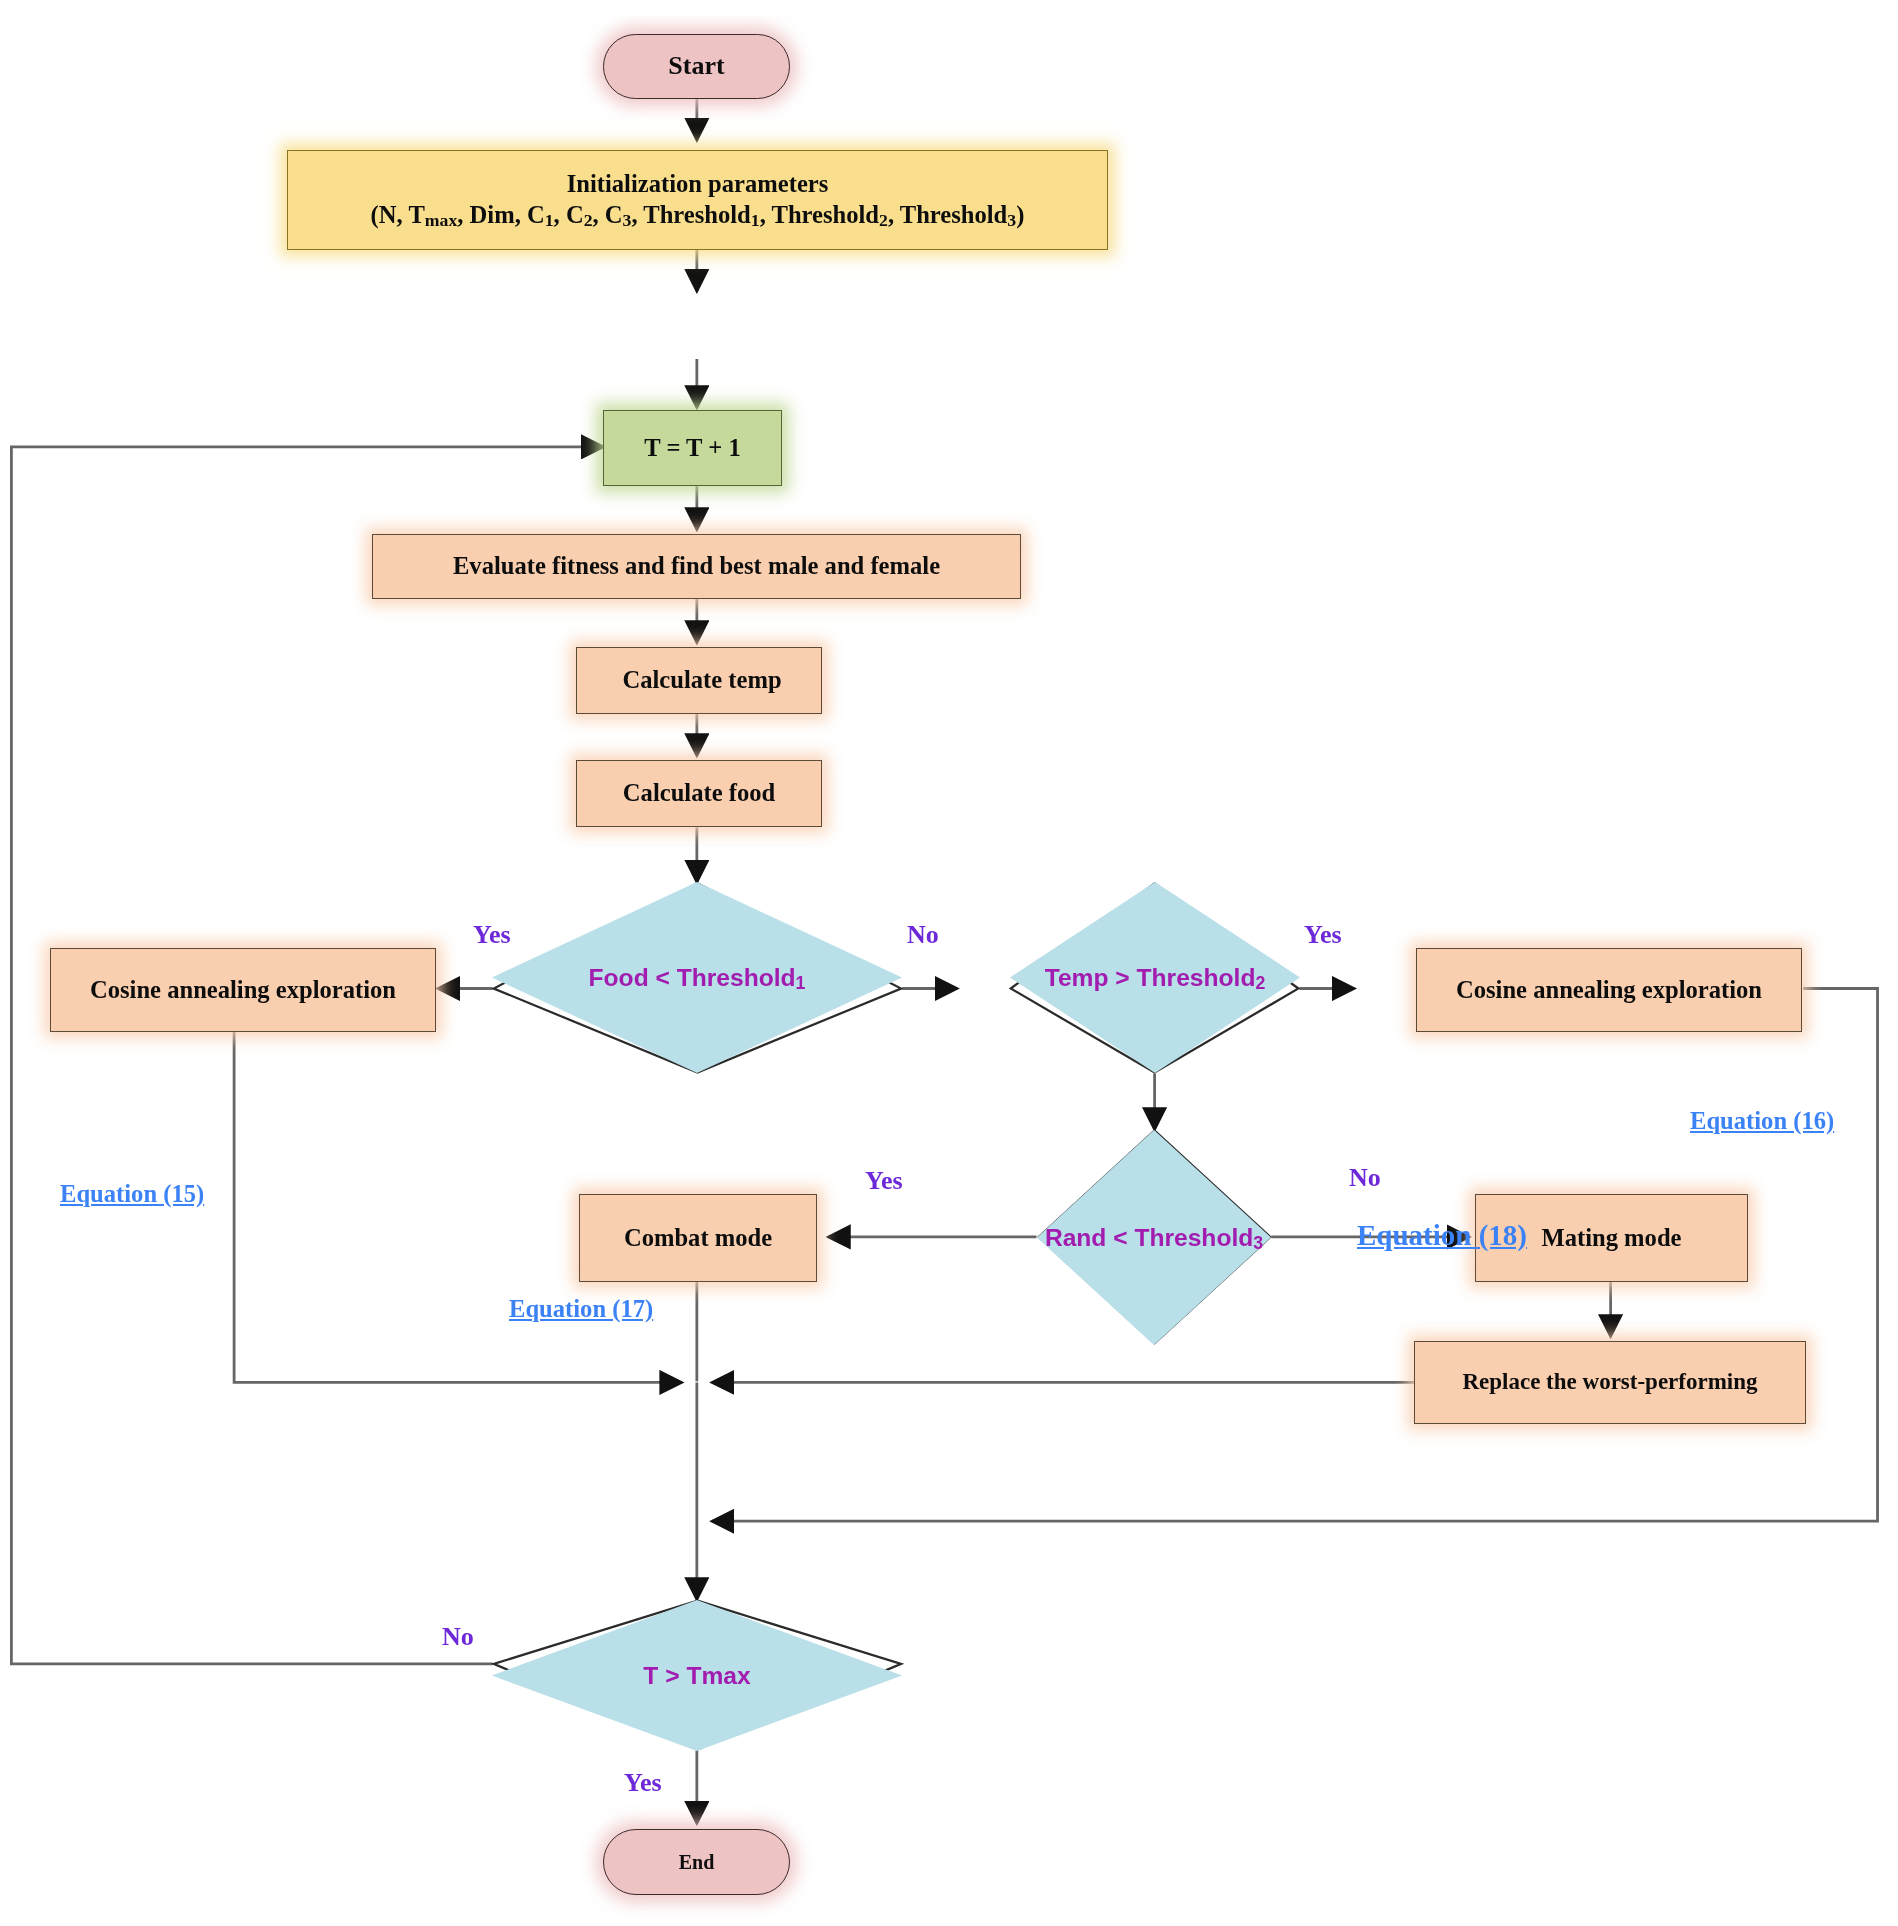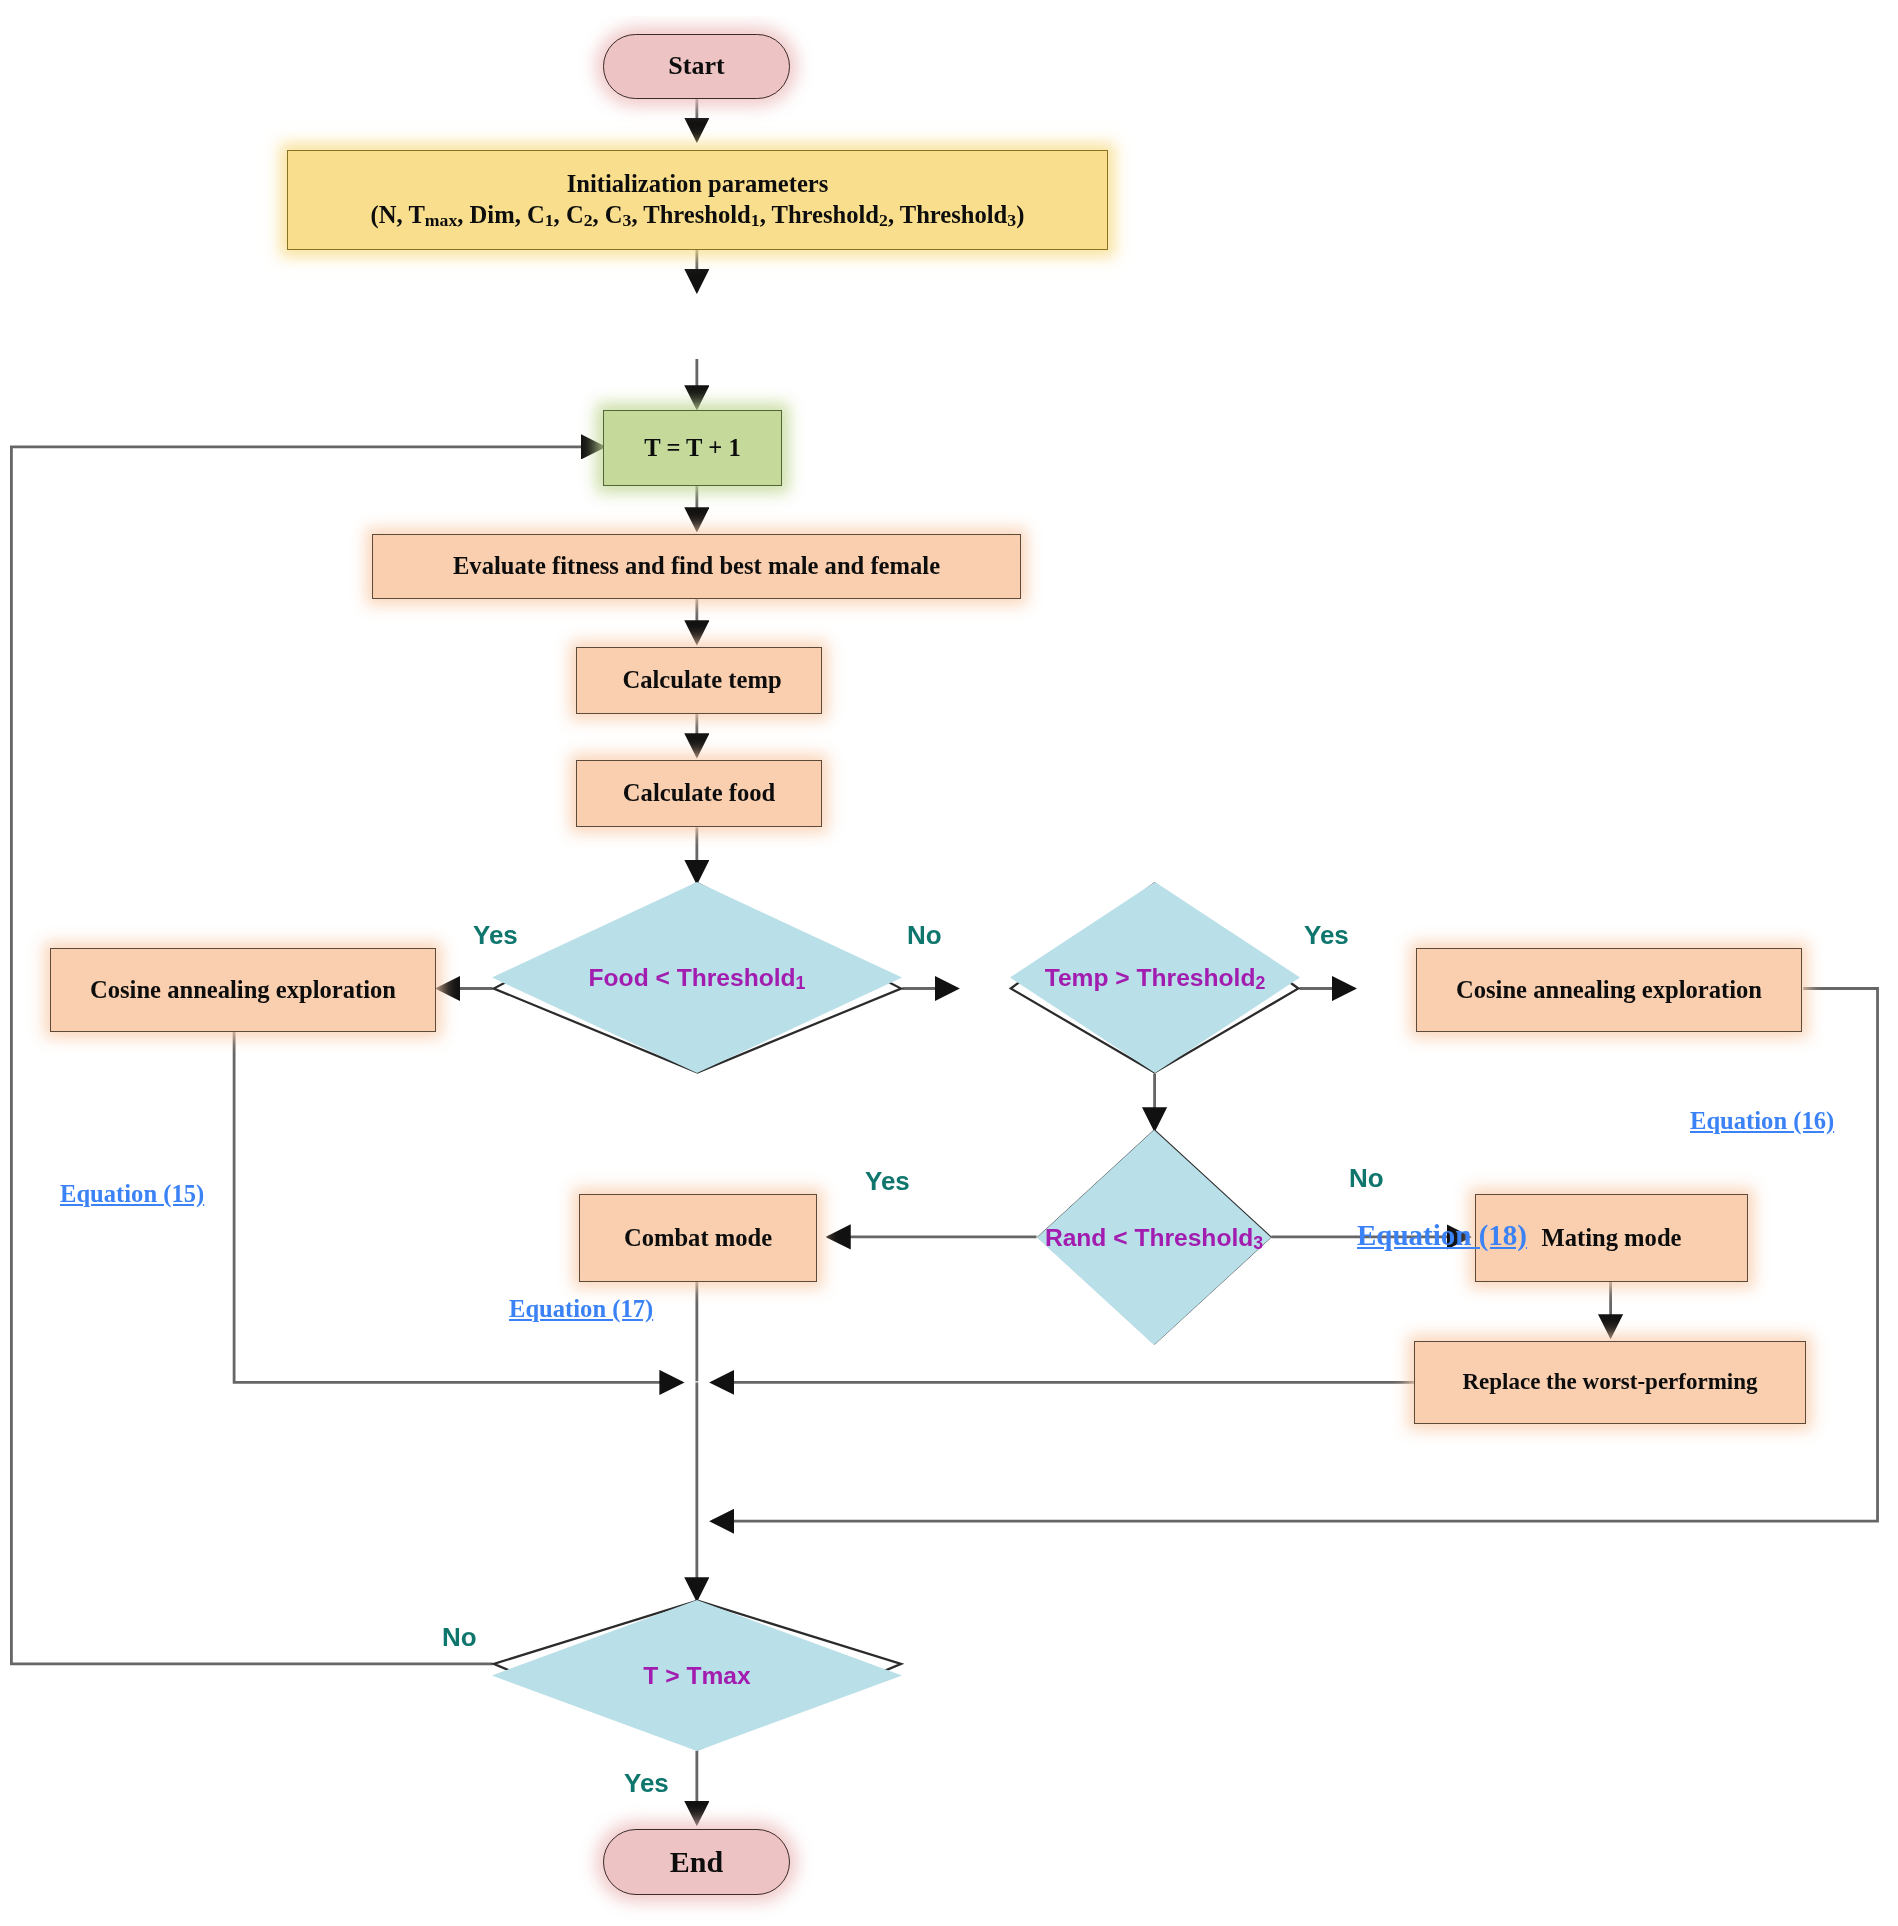--- a/index.html
+++ b/index.html
@@ -19,22 +19,22 @@
   .term{background:#EEC3C3;border:1.7px solid #3b2b2b;border-radius:39px;
         box-shadow:0 0 15.7px 7.8px rgba(238,195,195,.85);}
 
   .diamond{position:absolute;display:flex;align-items:center;justify-content:center;}
   .diamond .dshape{position:absolute;inset:0;background:#B9DFE8;
         clip-path:polygon(50% 0%,100% 50%,50% 100%,0% 50%);
         filter:drop-shadow(0 0 10px rgba(185,223,232,.95));}
   .diamond .dlabel{position:relative;z-index:3;font-weight:bold;color:#a21caf;
         font-family:Liberation Sans, sans-serif;white-space:nowrap;}
 
-  .edgelabel{position:absolute;font-family:Liberation Sans, sans-serif;font-weight:bold;
-        color:#0f766e;white-space:nowrap;}
+  .edgelabel{position:absolute;font-family:Liberation Serif, serif;font-weight:bold;
+        color:#6d28d9;white-space:nowrap;}
   .eqlabel{position:absolute;font-family:"Liberation Serif", serif;font-weight:bold;
         color:#3b82f6;white-space:nowrap;text-decoration:underline;}
   sub{font-size:.72em;vertical-align:baseline;position:relative;bottom:-.18em;}
 </style>
 </head>
 <body>
 
 <div id="stage">
 
   <svg id="wires" viewBox="0 0 3393 3442" xmlns="http://www.w3.org/2000/svg">
@@ -155,21 +155,21 @@
   </div>
 
   <div class="node proc" style="left:1475px;top:1178px;width:273px;height:88px;font-size:24.6px;">
     <span>Mating mode</span>
   </div>
 
   <div class="node proc" style="left:1414px;top:1325px;width:392px;height:83px;font-size:23px;">
     <span>Replace the worst-performing</span>
   </div>
 
-  <div class="node term" style="left:603px;top:1813px;width:187px;height:66px;font-size:30px;">
+  <div class="node term" style="left:603px;top:1813px;width:187px;height:66px;font-size:20px;">
     <span>End</span>
   </div>
 
   <div class="edgelabel" style="left:473px;top:904px;font-size:26px;">Yes</div>
   <div class="edgelabel" style="left:907px;top:904px;font-size:26px;">No</div>
   <div class="edgelabel" style="left:1304px;top:904px;font-size:26px;">Yes</div>
   <div class="edgelabel" style="left:865px;top:1150px;font-size:26px;">Yes</div>
   <div class="edgelabel" style="left:1349px;top:1147px;font-size:26px;">No</div>
   <div class="edgelabel" style="left:442px;top:1606px;font-size:26px;">No</div>
   <div class="edgelabel" style="left:624px;top:1752px;font-size:26px;">Yes</div>

